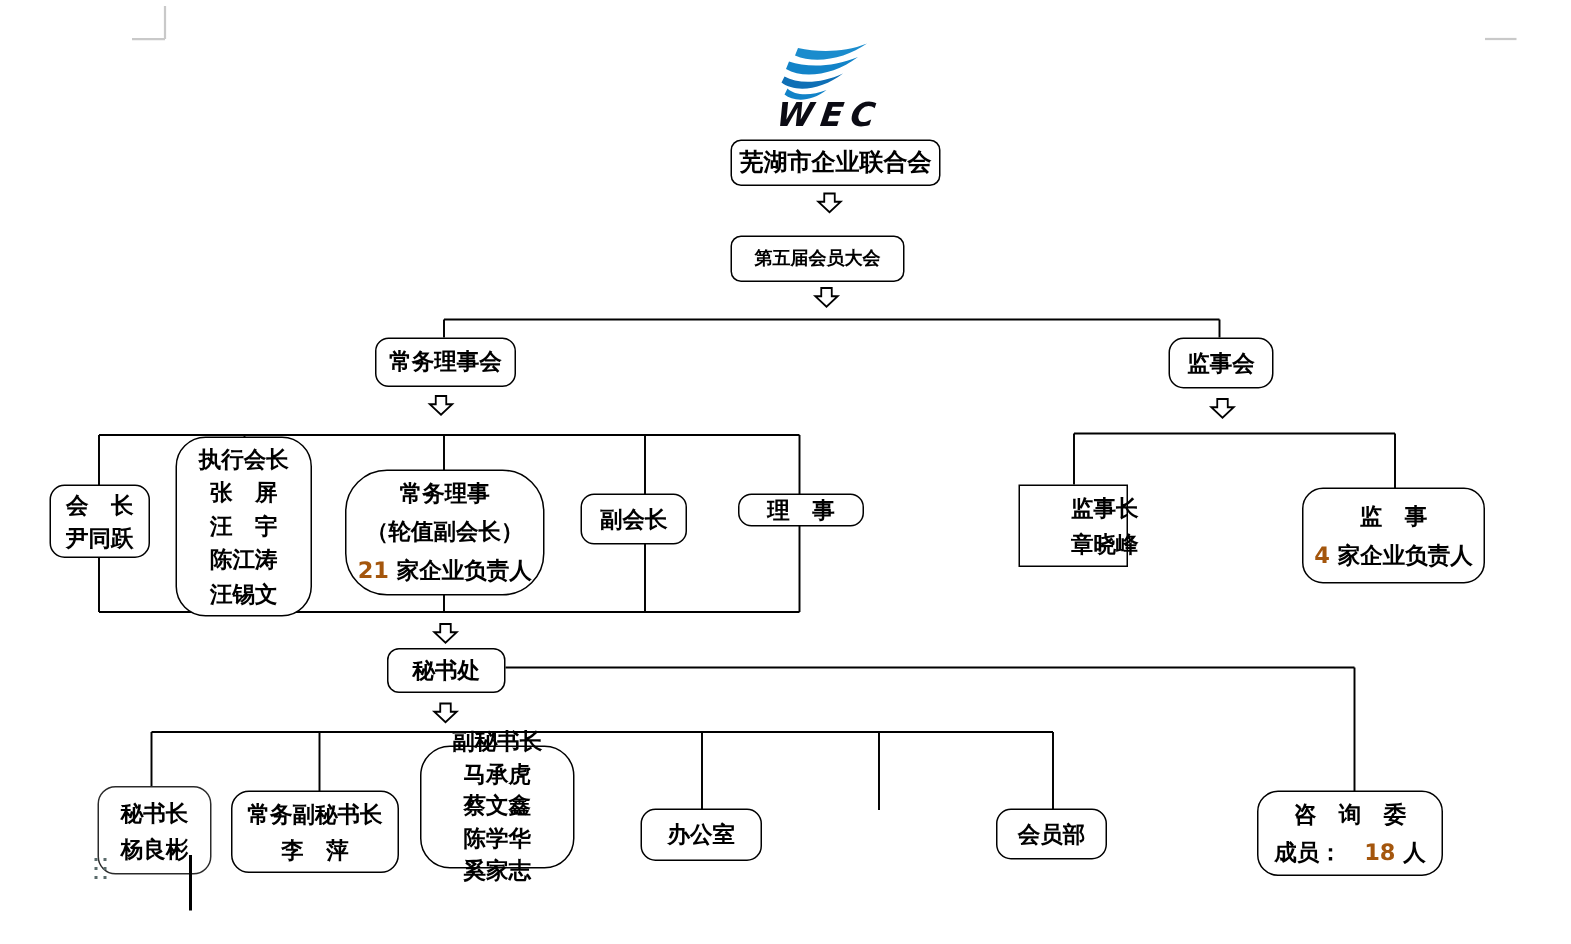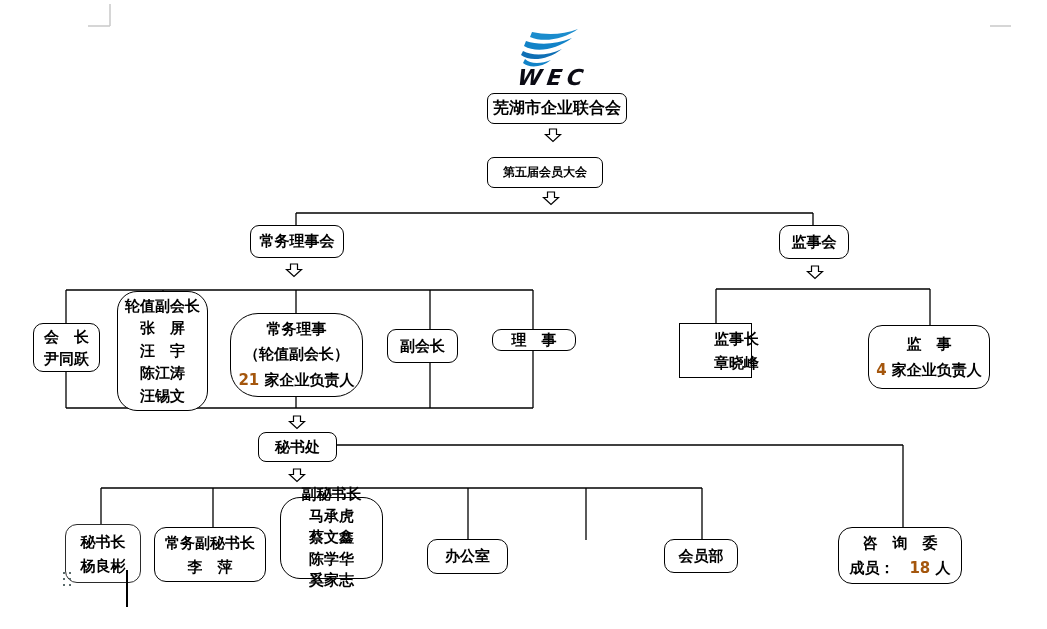--- a/index.html
+++ b/index.html
@@ -102,21 +102,21 @@
   <div class="node" style="left:779px;top:225px;width:70px;height:34px;border-radius:10px;border-width:1.8px;">
     <div class="ln">监事会</div>
   </div>
 
   <div class="node" style="left:33px;top:323px;width:67px;height:49px;border-radius:10px;line-height:22px;">
     <div class="ln">会　长</div>
     <div class="ln">尹同跃</div>
   </div>
 
   <div class="node" style="left:117px;top:291px;width:91px;height:120px;border-radius:20px;line-height:22.6px;">
-    <div class="ln">轮值副会长</div>
+    <div class="ln">执行会长</div>
     <div class="ln">张　屏</div>
     <div class="ln">汪　宇</div>
     <div class="ln">陈江涛</div>
     <div class="ln">汪锡文</div>
   </div>
 
   <div class="node" style="left:230px;top:313px;width:133px;height:84px;border-radius:28px;line-height:25.5px;">
     <div class="ln">常务理事</div>
     <div class="ln">（轮值副会长）</div>
     <div class="ln"><span class="num">21</span><span> 家企业负责人</span></div>

